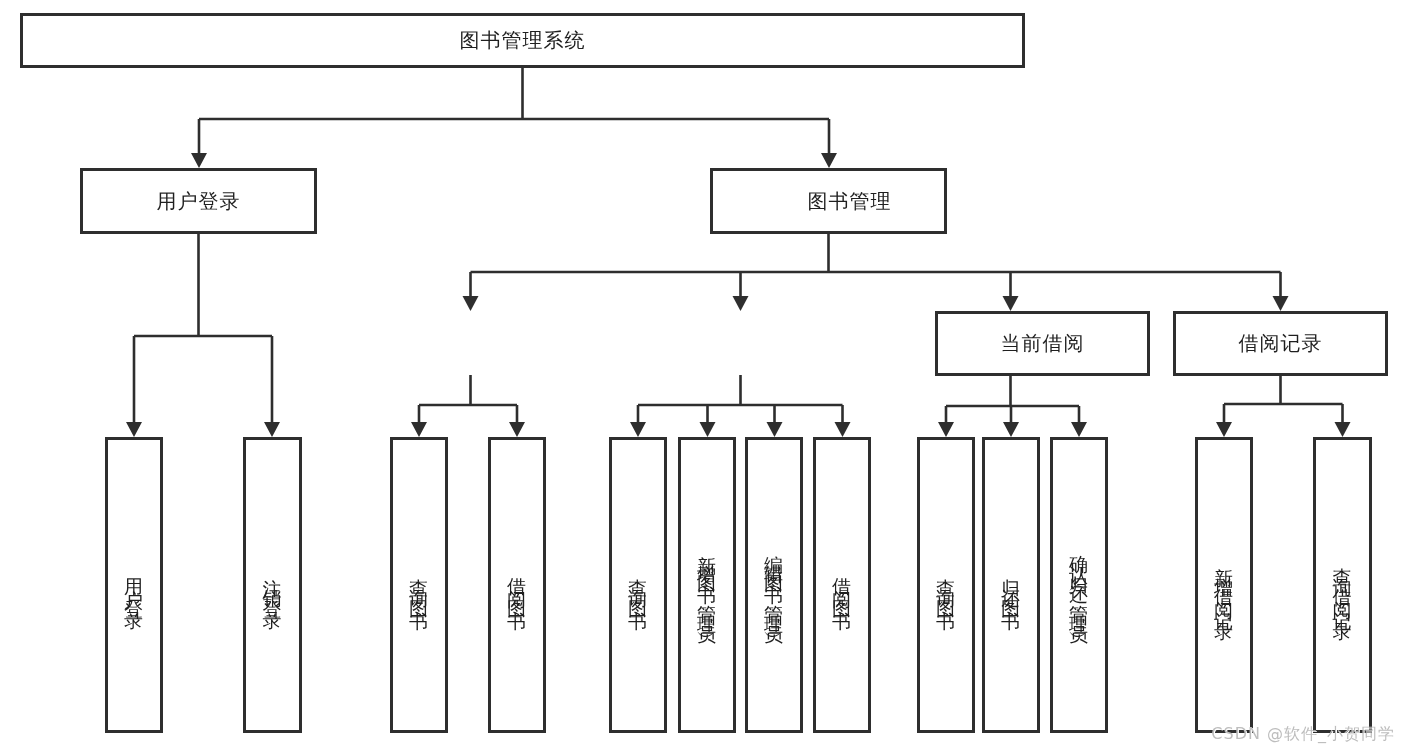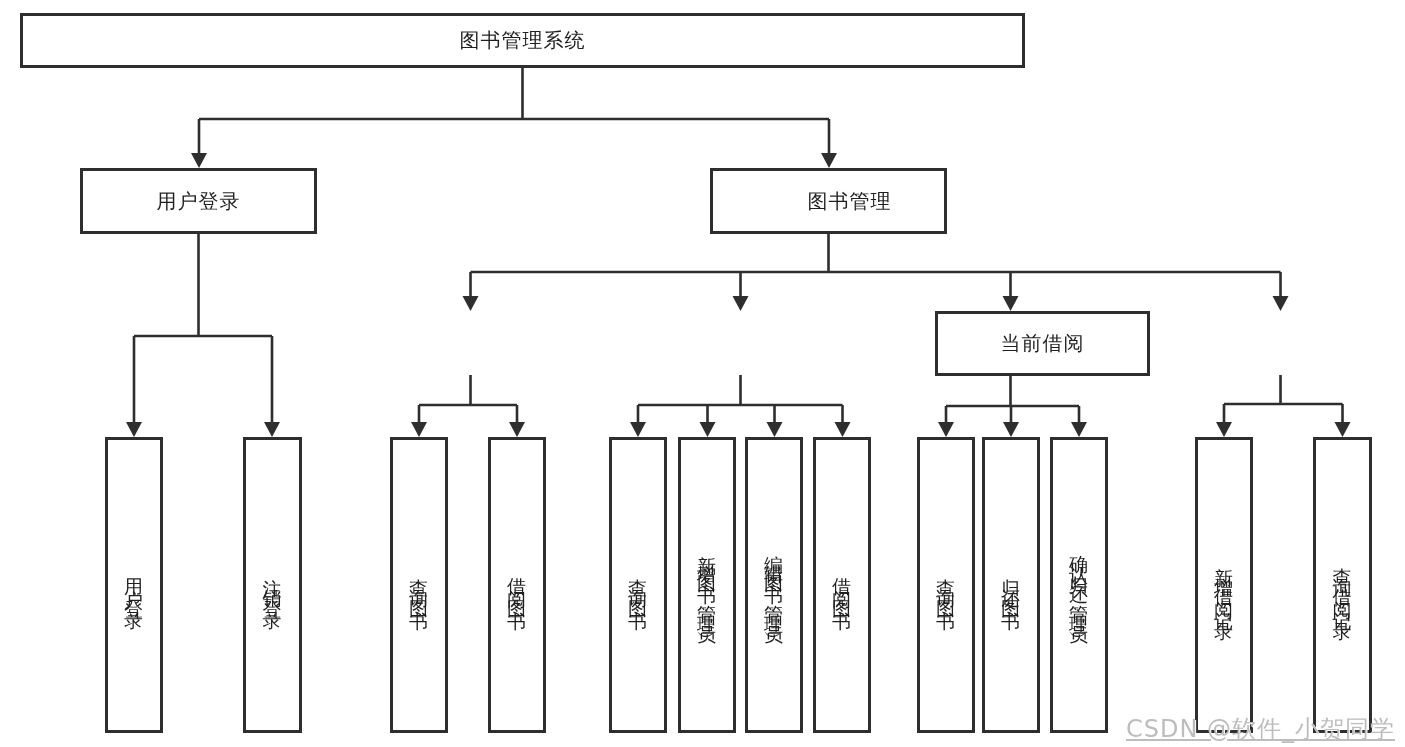--- a/index.html
+++ b/index.html
@@ -50,26 +50,25 @@
     font-size: 19px;
     letter-spacing: 11px;
     line-height: 1;
     white-space: nowrap;
   }
   .vbox.dense span { letter-spacing: 10px; }
   .watermark {
     position: absolute;
     right: 10px;
     bottom: 2px;
-    font-size: 24px;
+    font-size: 16px;
     color: var(--wm);
     text-shadow: 1px 1px 0 #ffffff;
     z-index: 5;
     letter-spacing: 1px;
-    text-decoration: underline;
   }
 </style>
 </head>
 <body>
 
 <div class="canvas">
 
   <svg class="connectors" viewBox="0 0 1405 747" xmlns="http://www.w3.org/2000/svg">
 
     <path d="M522.5 68 V119 M199 119 H829 M199 119 V158 M829 119 V158"></path>
@@ -107,20 +106,21 @@
         <polygon points="1334.5,422 1350.5,422 1342.5,437"></polygon>
       </g>
   </svg>
 
   <div class="box hbox" style="left:20px; top:13px; width:1005px; height:55px;">图书管理系统</div>
 
   <div class="box hbox" style="left:80px; top:168px; width:237px; height:66px;">用户登录</div>
   <div class="box hbox" style="left:710px; top:168px; width:237px; height:66px;padding-left:42px;">图书管理</div>
 
   <div class="box hbox" style="left:903px; top:311px; width:215px; height:65px;margin-left:32px;">当前借阅</div>
+  <div class="box hbox" style="left:1173px; top:311px; width:215px; height:65px;">借阅记录</div>
 
   <div class="box vbox" style="left:105px; top:437px; width:58px; height:296px;">
     <span>用户登录</span>
   </div>
   <div class="box vbox" style="left:243px; top:437px; width:59px; height:296px;">
     <span>注销登录</span>
   </div>
 
   <div class="box vbox" style="left:390px; top:437px; width:58px; height:296px;">
     <span>查询图书</span>

